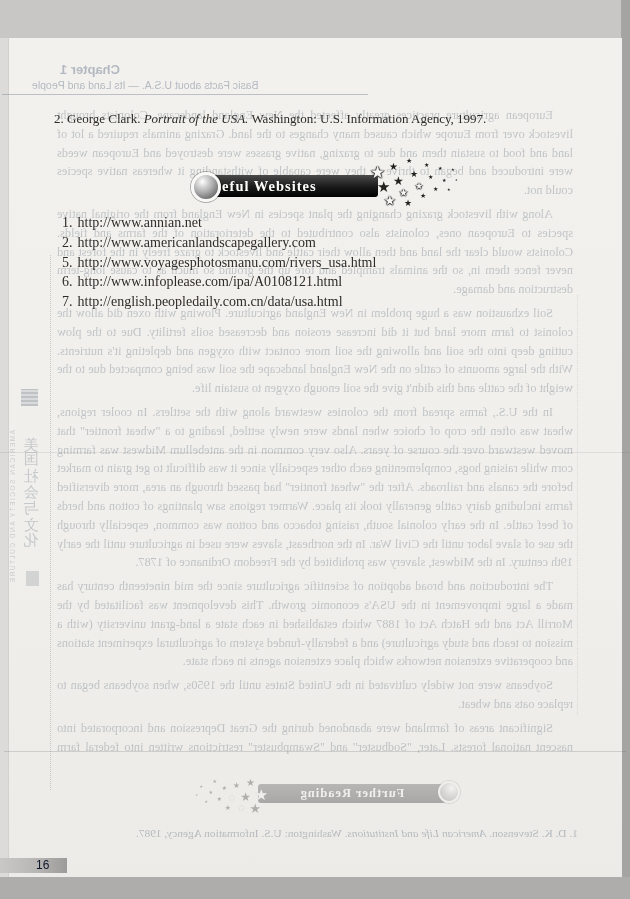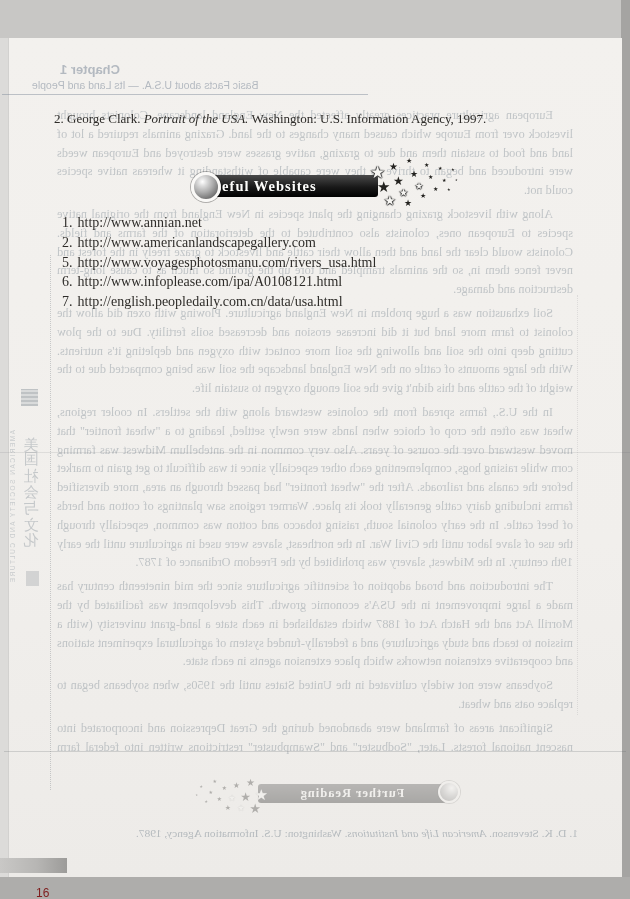--- a/index.html
+++ b/index.html
@@ -62,21 +62,21 @@
   .stamp2{position:absolute;left:26px;top:571px;width:13px;height:15px;z-index:2;opacity:.35;background:#9aa1a7;}
   
   .rule-mid{position:absolute;left:0;top:452px;width:630px;height:1px;background:rgba(90,95,100,.13);z-index:3;}
   .rule-foot{position:absolute;left:4px;top:751px;width:622px;height:1px;background:rgba(90,95,100,.22);z-index:3;}
   .guide-l{position:absolute;left:50px;top:255px;height:535px;width:0;border-left:1px dotted rgba(110,115,120,.32);z-index:3;}
   .guide-r{position:absolute;left:577px;top:295px;height:420px;width:0;border-left:1px dotted rgba(110,115,120,.16);z-index:3;}
   
   .pgbar{position:absolute;left:0;top:858px;width:67px;height:15px;z-index:12;
         background:linear-gradient(90deg,#c9c8c6 0%,#b7b6b4 55%,#9c9b99 100%);}
   .pgnum{position:absolute;left:36px;top:858px;z-index:13;font-family:"Liberation Sans",sans-serif;
-        font-size:12px;color:#7f1d1d;margin-top:28px;}
+        font-size:12px;color:#0f172a;}
 </style>
 </head>
 <body>
 
 <div class="stage">
   <div class="band-top"></div>
   <div class="band-right"></div>
   <div class="band-bottom"></div>
   <div class="sliver-left"></div>
   <div class="page"></div>

